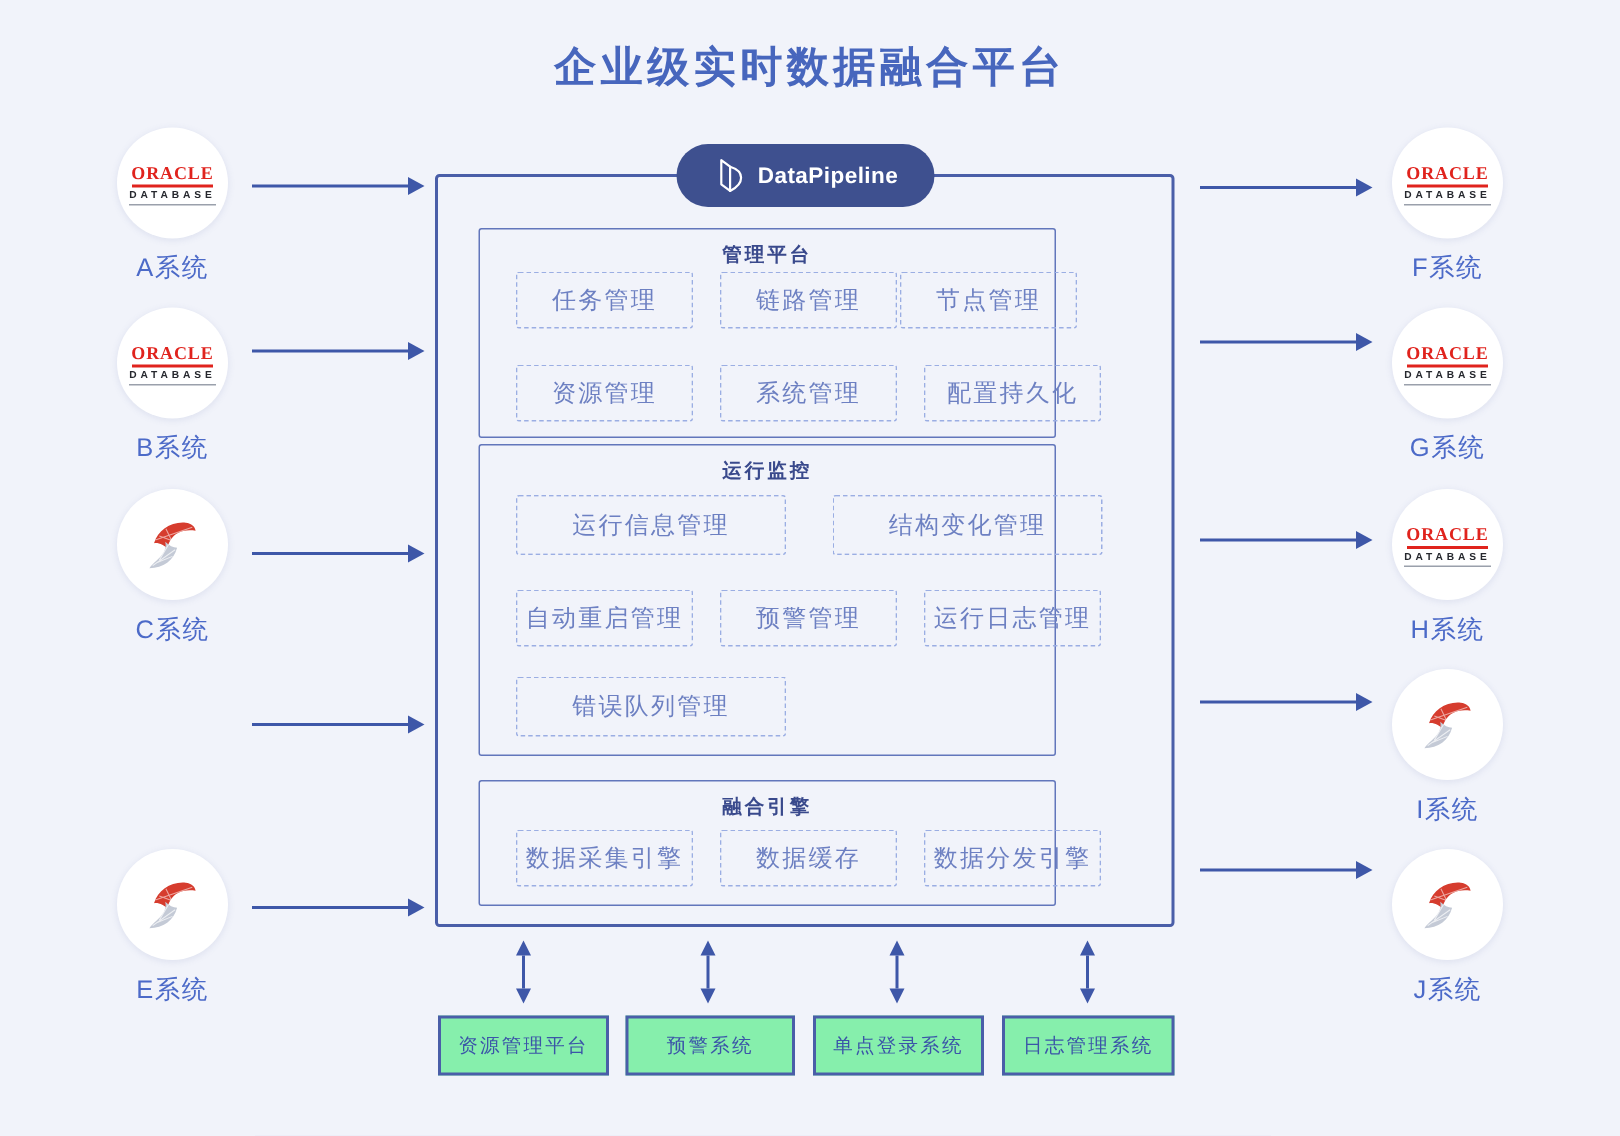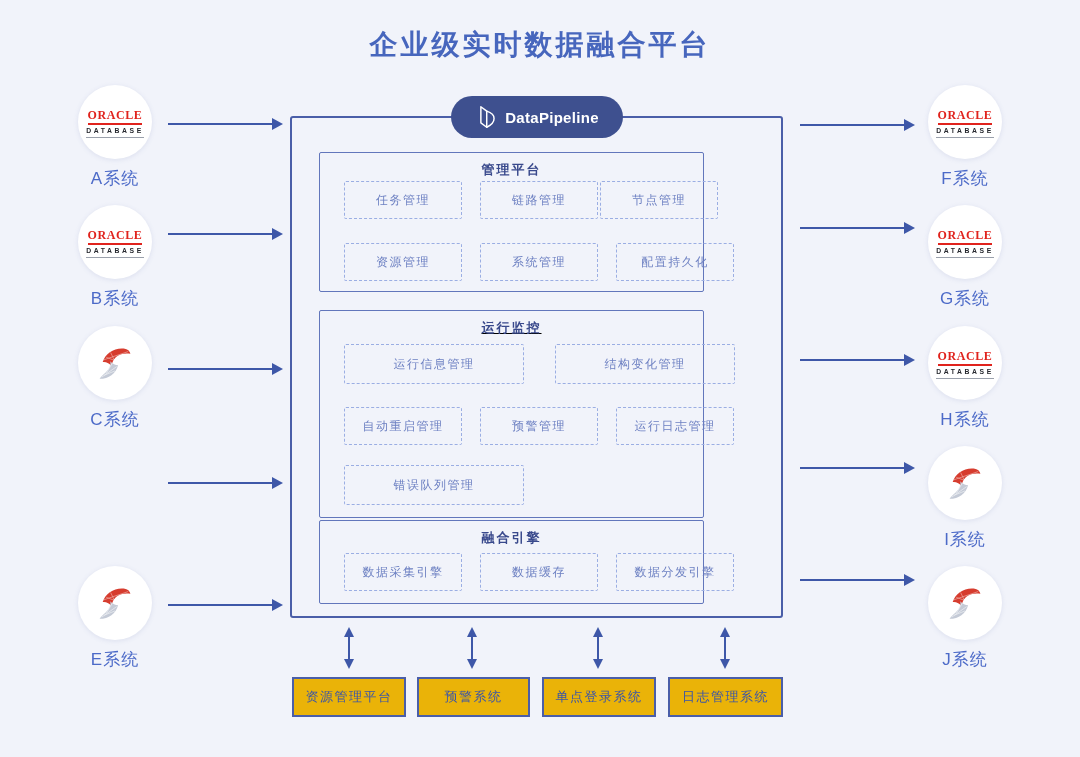--- a/index.html
+++ b/index.html
@@ -23,29 +23,29 @@
     position:absolute; left:451px; top:96px; width:172px; height:42px;
     background:#3e508f; border-radius:21px; z-index:3;
     display:flex; align-items:center; justify-content:center; gap:8px;
   }
   .pill-text { color:#ffffff; font-size:15px; font-weight:600; letter-spacing:.3px; }
   .section {
     position:absolute; left:27px; width:385px;
     border:1px solid #6276bb; border-radius:2px;
   }
   .sec-1 { top:34px;  height:140px; }
-  .sec-2 { top:192px; height:208px;text-decoration:underline; }
+  .sec-2 { top:178px; height:208px; }
   .sec-3 { top:402px; height:84px;  }
   .section-title {
     text-align:center; margin-top:8px; font-size:13px; font-weight:700;
     color:#39498c; letter-spacing:2px;
   }
   .cell {
     position:absolute; height:38px; border:1px dashed #9baee3; border-radius:2px;
-    color:#6d80c2; font-size:12px; letter-spacing:1.5px;
+    color:#6d80c2; font-size:16px; letter-spacing:1.5px;
     display:flex; align-items:center; justify-content:center;
   }
   
   .system { position:absolute; width:90px; text-align:center; }
   .circle {
     width:74px; height:74px; margin:0 auto; background:#ffffff; border-radius:50%;
     display:flex; align-items:center; justify-content:center;
     box-shadow:0 1px 5px rgba(110,125,180,.16);
   }
   .sys-label { margin-top:8px; font-size:17px; color:#4c6ac8; letter-spacing:1px; }
@@ -74,21 +74,21 @@
   }
   .v-arrow::after {
     content:""; position:absolute; bottom:-10px; left:-4px;
     border-top:10px solid #3e57a8;
     border-left:5px solid transparent; border-right:5px solid transparent;
   }
   
   .bottom-box {
     position:absolute; top:677px; height:40px;
     border:2px solid #4a5ea8; color:#3b55a8; font-size:13px; letter-spacing:1.5px;
-    display:flex; align-items:center; justify-content:center; background:#eab308;
+    display:flex; align-items:center; justify-content:center; background:#86efac;
   }
 </style>
 </head>
 <body>
 
 <div class="stage">
 
   <div class="page-title">企业级实时数据融合平台</div>
 
   <div class="system" style="left:70px;top:85px">

